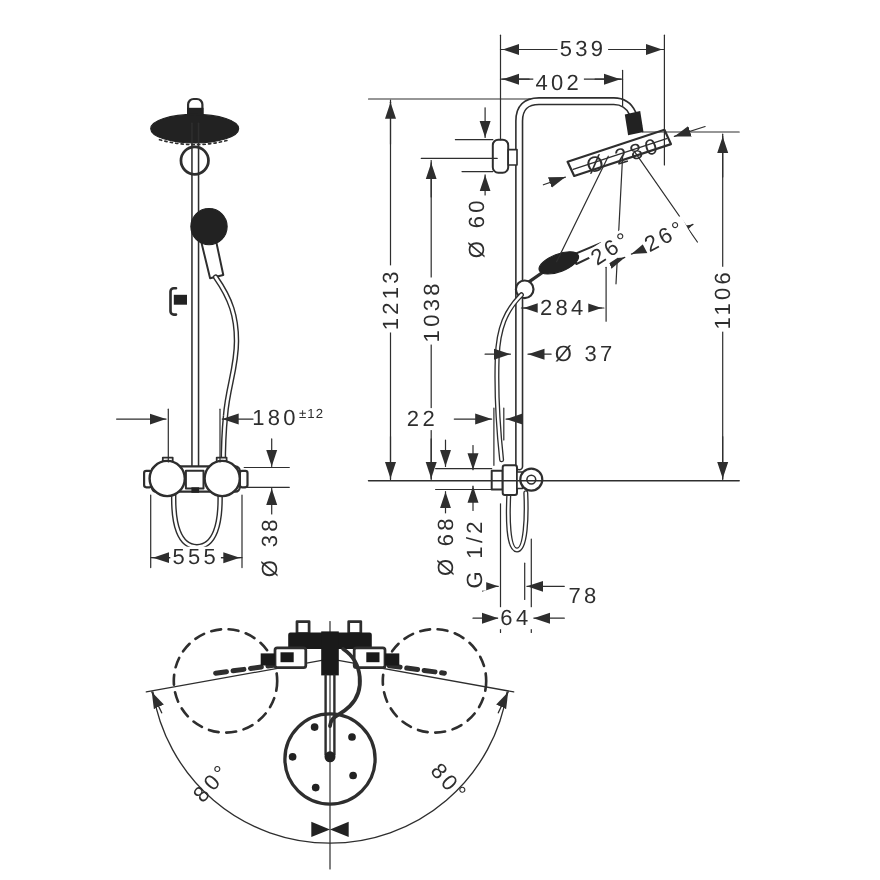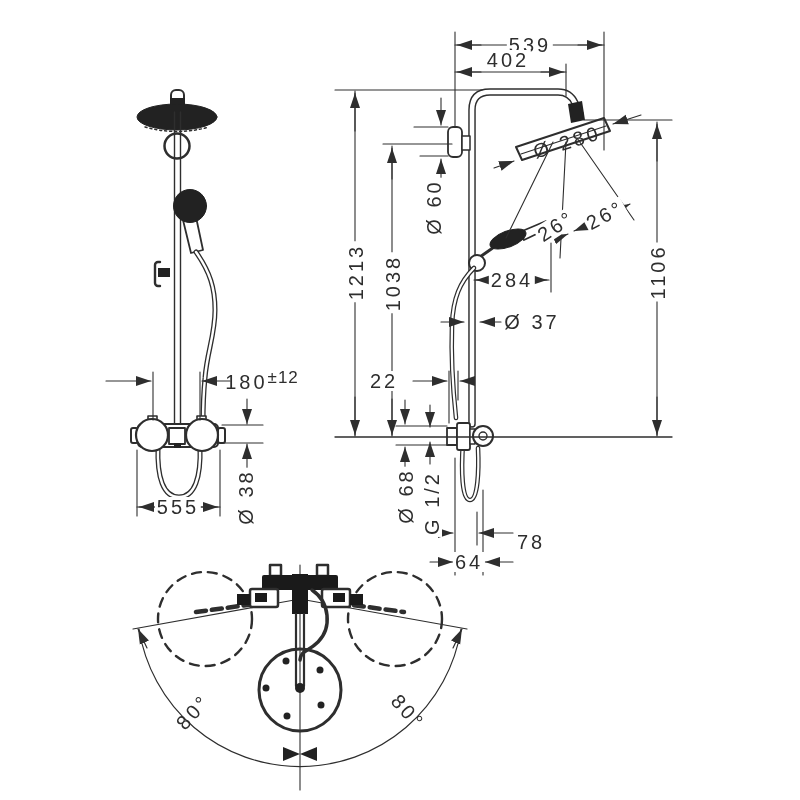--- a/index.html
+++ b/index.html
@@ -5,21 +5,21 @@
   html,body{margin:0;padding:0;background:#fff;}
   .stage{position:relative;width:800px;height:800px;background:#fff;overflow:hidden;
          font-family:"Liberation Sans",sans-serif;color:#2d2d2d;}
   .stage svg{position:absolute;left:0;top:0;}
   .dim-label{position:absolute;transform:translate(-50%,-50%);white-space:nowrap;
              font-size:20px;letter-spacing:3px;color:#2e2e2e;background:#fff;
              padding:0 2px;line-height:1;}
   .dim-label.nobg{background:transparent;}
   .dim-label.r90{transform:translate(-50%,-50%) rotate(-90deg);}
   .dim-label.rot{transform:translate(-50%,-50%) rotate(var(--r));}
-  .dim-label sup{font-size:17px;letter-spacing:1px;vertical-align:6px;}
+  .dim-label sup{font-size:12px;letter-spacing:1px;vertical-align:6px;}
 </style>
 </head>
 <body>
 
 <div class="stage">
 
 <svg width="800" height="800" viewBox="0 0 800 800">
   <defs>
     <marker id="arr" markerUnits="userSpaceOnUse" markerWidth="18" markerHeight="12" refX="15" refY="6" orient="auto">
       <path d="M0,1 L15,6 L0,11 Z" fill="#2e2e2e"></path>
@@ -232,21 +232,21 @@
       </g>
     </g>
   </g>
 </svg>
 
 <div class="dim-label nobg" style="left:262px;top:380px"><span>180</span><sup>±12</sup></div>
 <div class="dim-label r90" style="left:246px;top:497px">Ø 38</div>
 <div class="dim-label" style="left:178px;top:507px">555</div>
 
 <div class="dim-label" style="left:530px;top:45px">539</div>
-<div class="dim-label" style="left:508px;top:60px">402</div>
+<div class="dim-label" style="left:508px;top:76px">402</div>
 <div class="dim-label rot nobg" style="left:567px;top:142px;--r:-17deg">Ø 280</div>
 <div class="dim-label r90" style="left:434px;top:207px">Ø 60</div>
 <div class="dim-label r90" style="left:356px;top:272px">1213</div>
 <div class="dim-label r90" style="left:393px;top:283px">1038</div>
 <div class="dim-label r90" style="left:658px;top:272px">1106</div>
 <div class="dim-label rot" style="left:556px;top:226px;--r:-33deg">26°</div>
 <div class="dim-label rot" style="left:605px;top:215px;--r:-28deg">26°</div>
 <div class="dim-label" style="left:512px;top:280px">284</div>
 <div class="dim-label" style="left:532px;top:322px">Ø 37</div>
 <div class="dim-label" style="left:384px;top:381px">22</div>

